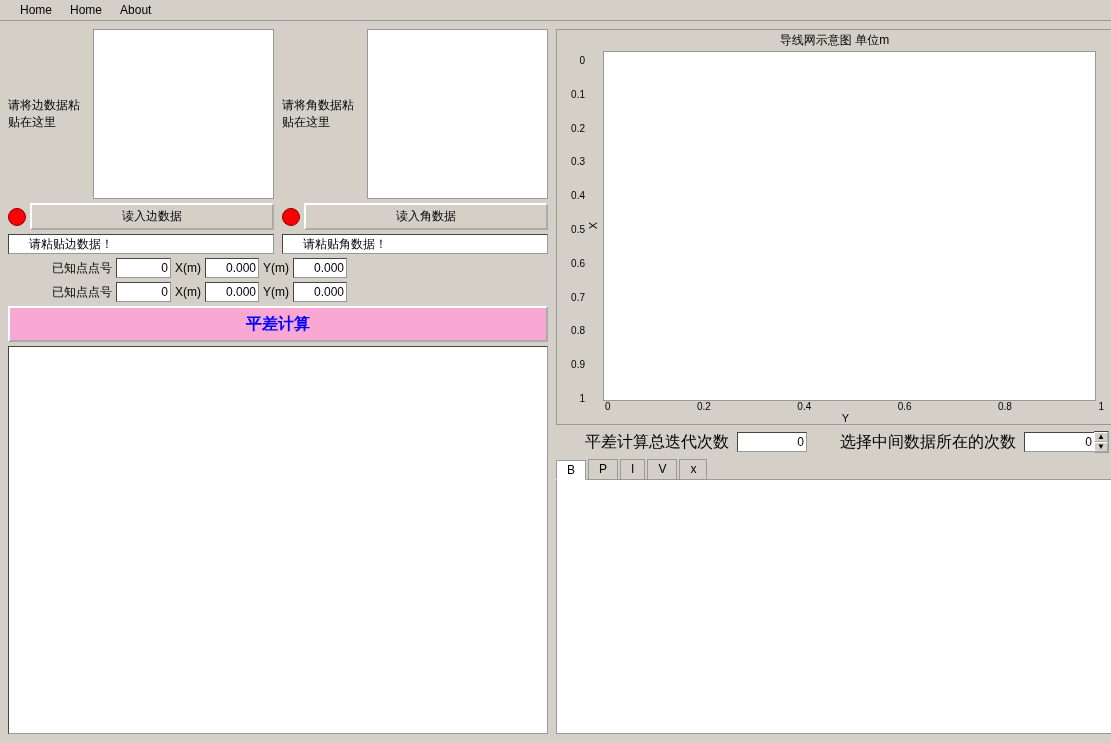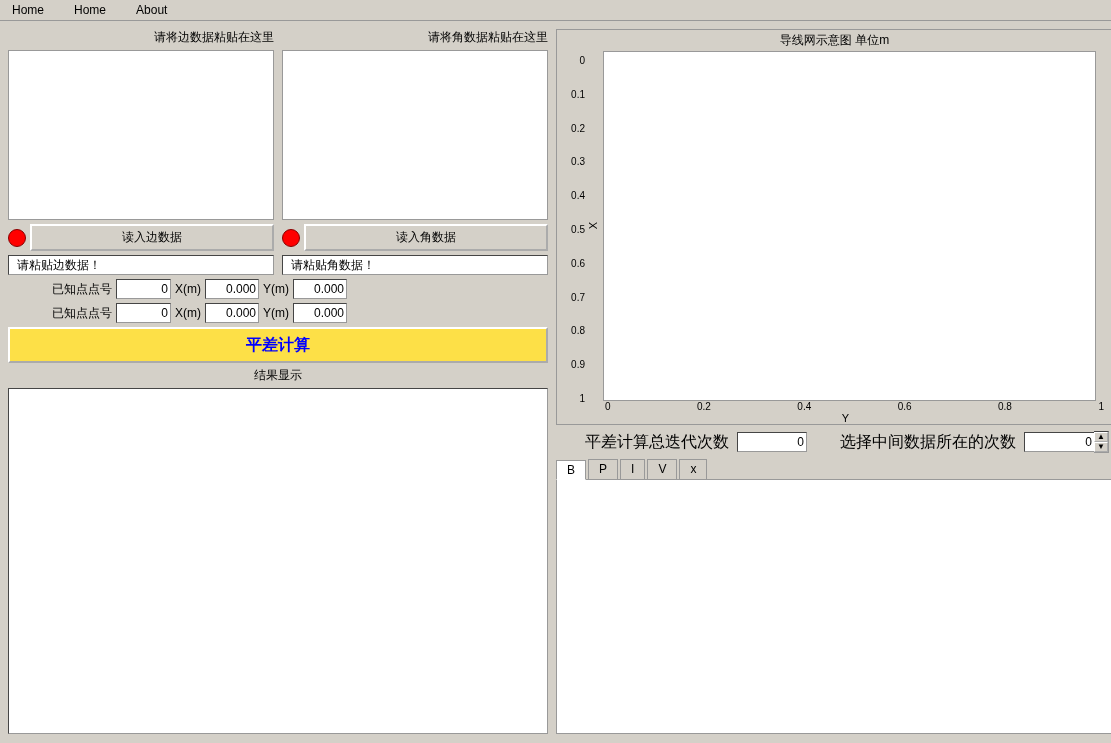--- a/index.html
+++ b/index.html
@@ -1,53 +1,53 @@
 <!DOCTYPE html>
 <html><head>
   <meta charset="utf-8">
   <style>
     * { box-sizing: border-box; margin: 0; padding: 0; }
     body { font-family: 'SimSun', 'Microsoft YaHei', sans-serif; font-size: 12px; background: #d4d0c8; }
     
     
-    .menubar { background: #d4d0c8; padding: 2px 8px; border-bottom: 1px solid #999; display: flex; gap: 22px; }
+    .menubar { background: #d4d0c8; padding: 2px 16px; border-bottom: 1px solid #999; display: flex; gap: 10px; }
     .menubar-item { font-size: 12px; color: #000; cursor: pointer; padding: 1px 4px; }
 
     
     .main-container { display: flex; padding: 8px; gap: 8px; height: calc(743px - 22px); }
     
     
     .left-panel { width: 540px; display: flex; flex-direction: column; gap: 4px; flex-shrink: 0; }
     
     
     .textareas-row { display: flex; gap: 8px; }
-    .textarea-group { flex: 1; display: flex; flex-direction: column; align-items: flex-end; gap: 4px; }
+    .textarea-group { flex: 1; display: flex; flex-direction: row; align-items: center; gap: 4px; }
     .textarea-label { font-size: 12px; color: #000; }
     .textarea-box { width: 100%; height: 170px; background: white; border: 1px solid #999; resize: none; font-size: 12px; padding: 2px; }
     
     
     .btn-row { display: flex; gap: 8px; }
     .btn-group { flex: 1; display: flex; align-items: center; gap: 4px; }
     .red-circle { width: 18px; height: 18px; background: red; border-radius: 50%; border: 1px solid #800; flex-shrink: 0; }
     .action-btn { flex: 1; height: 27px; background: #d4d0c8; border: 2px outset #fff; font-size: 12px; cursor: pointer; font-family: 'SimSun', 'Microsoft YaHei', sans-serif; }
     
     
     .status-row { display: flex; gap: 8px; }
-    .status-label { flex: 1; height: 20px; background: white; border: 1px inset #999; font-size: 12px; padding: 2px 8px; color: #000; display: flex; align-items: center; }
+    .status-label { flex: 1; height: 20px; background: white; border: 1px inset #999; font-size: 12px; padding: 2px 20px; color: #000; display: flex; align-items: center; }
     
     
     .known-row { display: flex; align-items: center; gap: 4px; }
     .known-label { font-size: 12px; white-space: nowrap; margin-left: 44px; }
     .known-input { height: 20px; background: white; border: 1px inset #999; font-size: 12px; text-align: right; padding: 0 2px; }
     .known-input-num { width: 55px; }
     .known-input-coord { width: 54px; }
     .coord-label { font-size: 12px; white-space: nowrap; }
     
     
-    .calc-btn { height: 36px; background: #fde047; border: 2px outset #fff; font-size: 16px; color: blue; cursor: pointer; width: 100%; font-family: 'SimSun', 'Microsoft YaHei', sans-serif; font-weight: bold; }
+    .calc-btn { height: 36px; background: #f9a8d4; border: 2px outset #fff; font-size: 16px; color: blue; cursor: pointer; width: 100%; font-family: 'SimSun', 'Microsoft YaHei', sans-serif; font-weight: bold; }
     
     
     .results-section { display: flex; flex-direction: column; gap: 4px; flex: 1; }
     .results-label { font-size: 12px; text-align: center; }
     .results-box { flex: 1; background: white; border: 1px inset #999; }
     
     
     .right-panel { flex: 1; display: flex; flex-direction: column; gap: 4px; }
     
     
@@ -129,21 +129,20 @@
       <input class="known-input known-input-num" type="text" value="0" style="">
       <span class="coord-label">X(m)</span>
       <input class="known-input known-input-coord" type="text" value="0.000" style="">
       <span class="coord-label">Y(m)</span>
       <input class="known-input known-input-coord" type="text" value="0.000" style="">
     </div>
 
     <button class="calc-btn">平差计算</button>
 
     <div class="results-section">
-      <div class="results-label">结果显示</div>
       <div class="results-box"></div>
     </div>
 
   </div>
 
   <div class="right-panel">
 
     <div class="chart-container">
       <div class="chart-title">导线网示意图 单位m</div>
       <div class="chart-wrapper">

